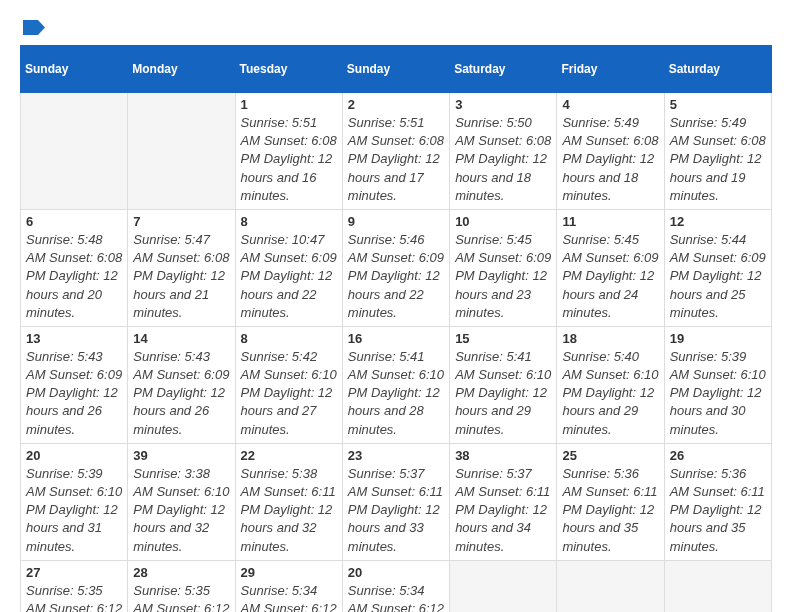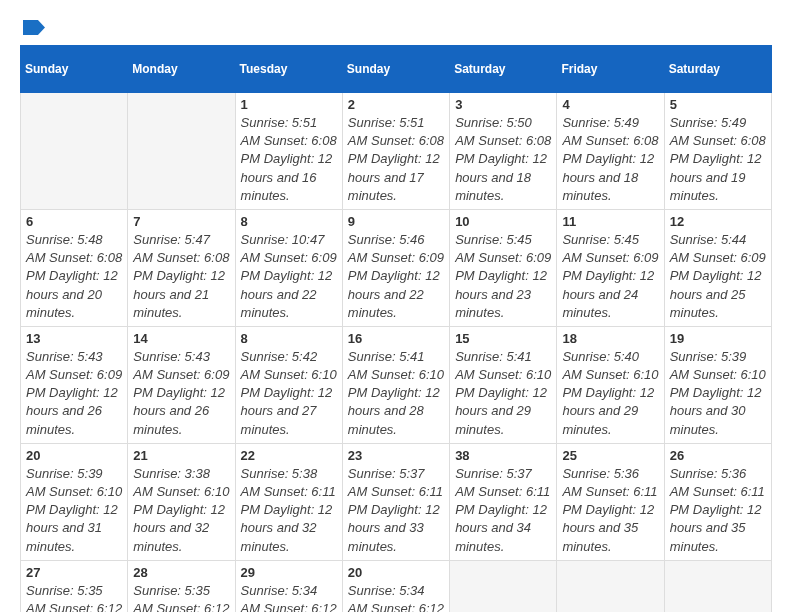--- a/index.html
+++ b/index.html
@@ -243,21 +243,21 @@
         </td>
       </tr>
       <tr>
         <td>
           <span class="day-number">20</span>
           <div class="day-info">Sunrise: 5:39 AM
 Sunset: 6:10 PM
 Daylight: 12 hours and 31 minutes.</div>
         </td>
         <td>
-          <span class="day-number">21</span>
+          <span class="day-number">39</span>
           <div class="day-info">Sunrise: 3:38 AM
 Sunset: 6:10 PM
 Daylight: 12 hours and 32 minutes.</div>
         </td>
         <td>
           <span class="day-number">22</span>
           <div class="day-info">Sunrise: 5:38 AM
 Sunset: 6:11 PM
 Daylight: 12 hours and 32 minutes.</div>
         </td>

